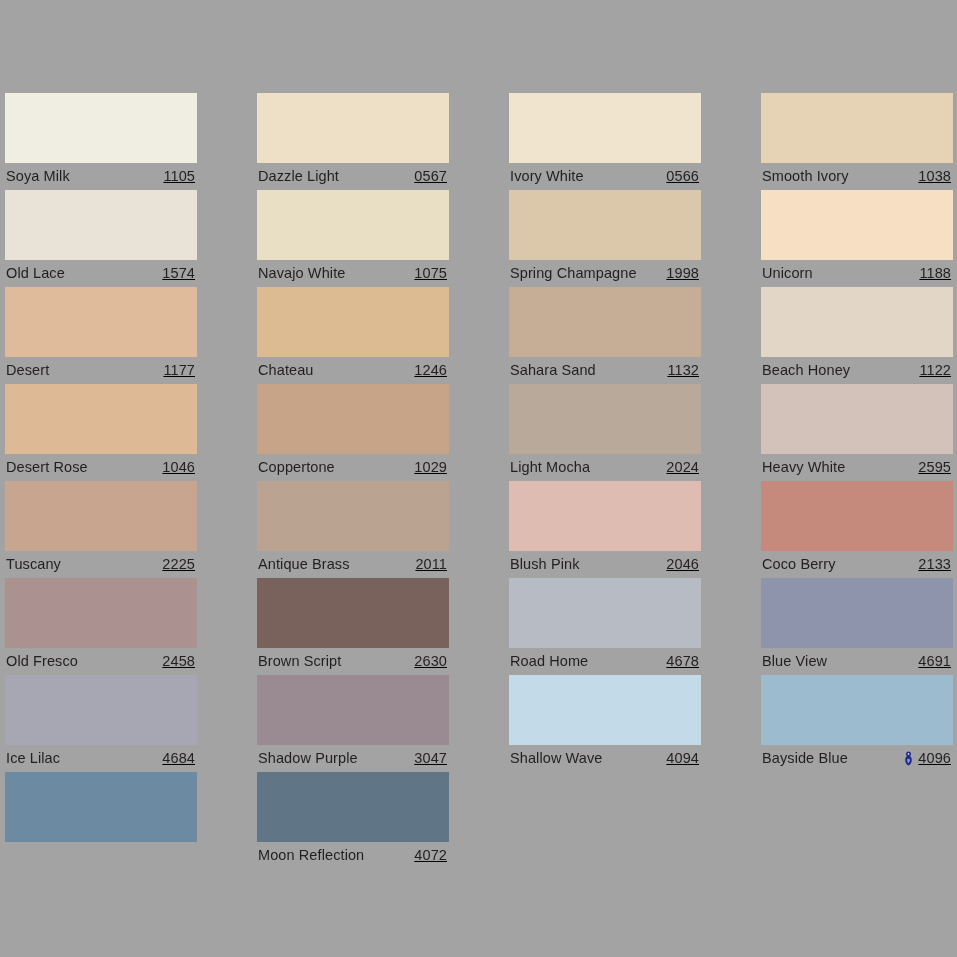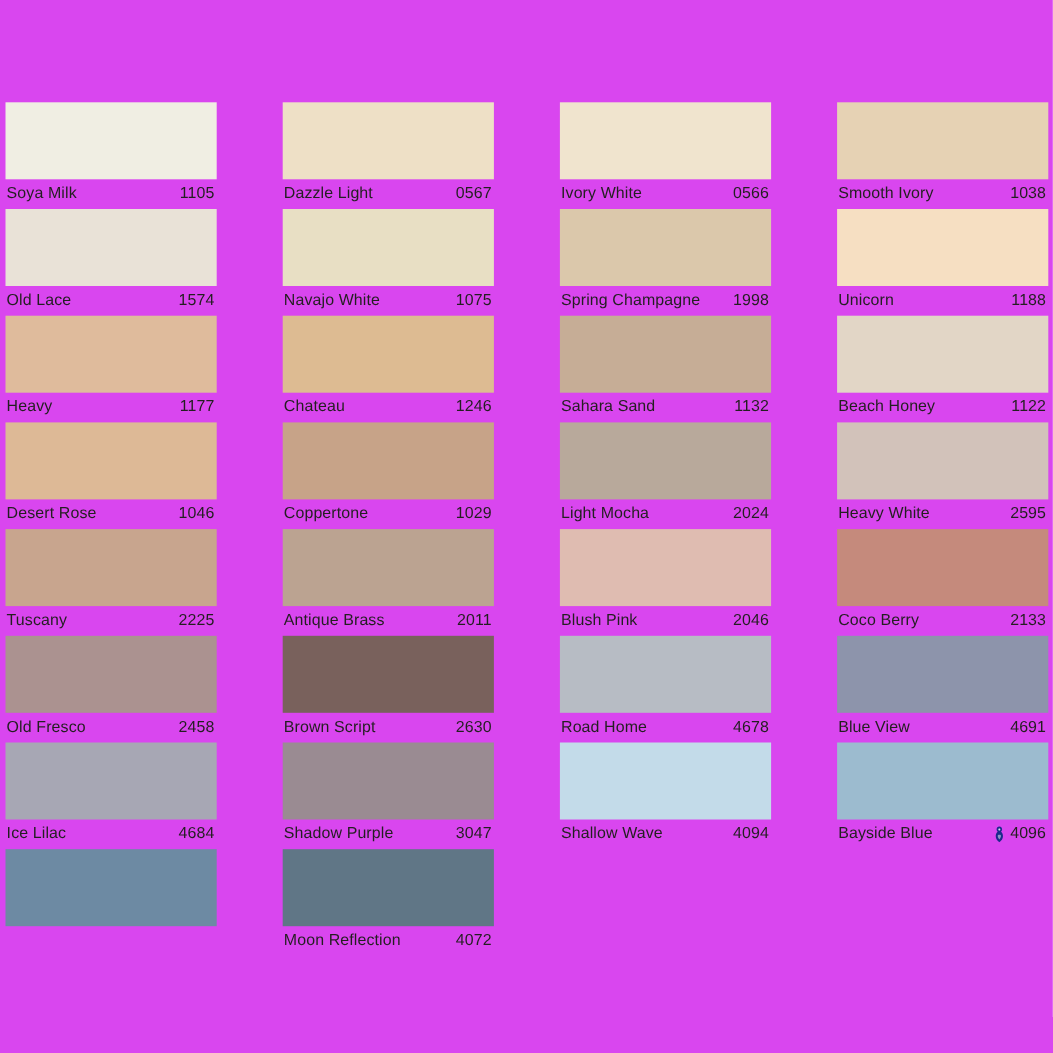--- a/index.html
+++ b/index.html
@@ -11,21 +11,21 @@
     height: 957px;
     background: #ffffff;
     font-family: "Liberation Sans", sans-serif;
     overflow: hidden;
   }
 
   #palette-sheet {
     position: relative;
     width: 957px;
     height: 957px;
-    background: #d946ef;
+    background: #a3a3a3;
     box-sizing: border-box;
   }
 
   #swatch-grid {
     position: absolute;
     left: 5px;
     top: 93px;
     width: 946px;
     display: grid;
     grid-template-columns: repeat(4, 192px);
@@ -59,20 +59,21 @@
     color: #231f20;
     letter-spacing: 0.1px;
     white-space: nowrap;
     line-height: 1;
   }
 
   .swatch-code-group {
     display: flex;
     align-items: flex-start;
     gap: 5px;
+    text-decoration: underline;
   }
 
   .swatch-code {
     font-size: 14.5px;
     color: #231f20;
     letter-spacing: 0.1px;
     white-space: nowrap;
     line-height: 1;
   }
 
@@ -159,21 +160,21 @@
         <div class="swatch-label-row">
           <span class="swatch-name">Unicorn</span>
           <span class="swatch-code-group">
             <span class="swatch-code">1188</span>
           </span>
         </div>
       </div>
       <div class="swatch-cell">
         <div class="swatch-chip" style="background: rgb(223, 187, 156);"></div>
         <div class="swatch-label-row">
-          <span class="swatch-name">Heavy</span>
+          <span class="swatch-name">Desert</span>
           <span class="swatch-code-group">
             <span class="swatch-code">1177</span>
           </span>
         </div>
       </div>
       <div class="swatch-cell">
         <div class="swatch-chip" style="background: rgb(221, 187, 146);"></div>
         <div class="swatch-label-row">
           <span class="swatch-name">Chateau</span>
           <span class="swatch-code-group">

